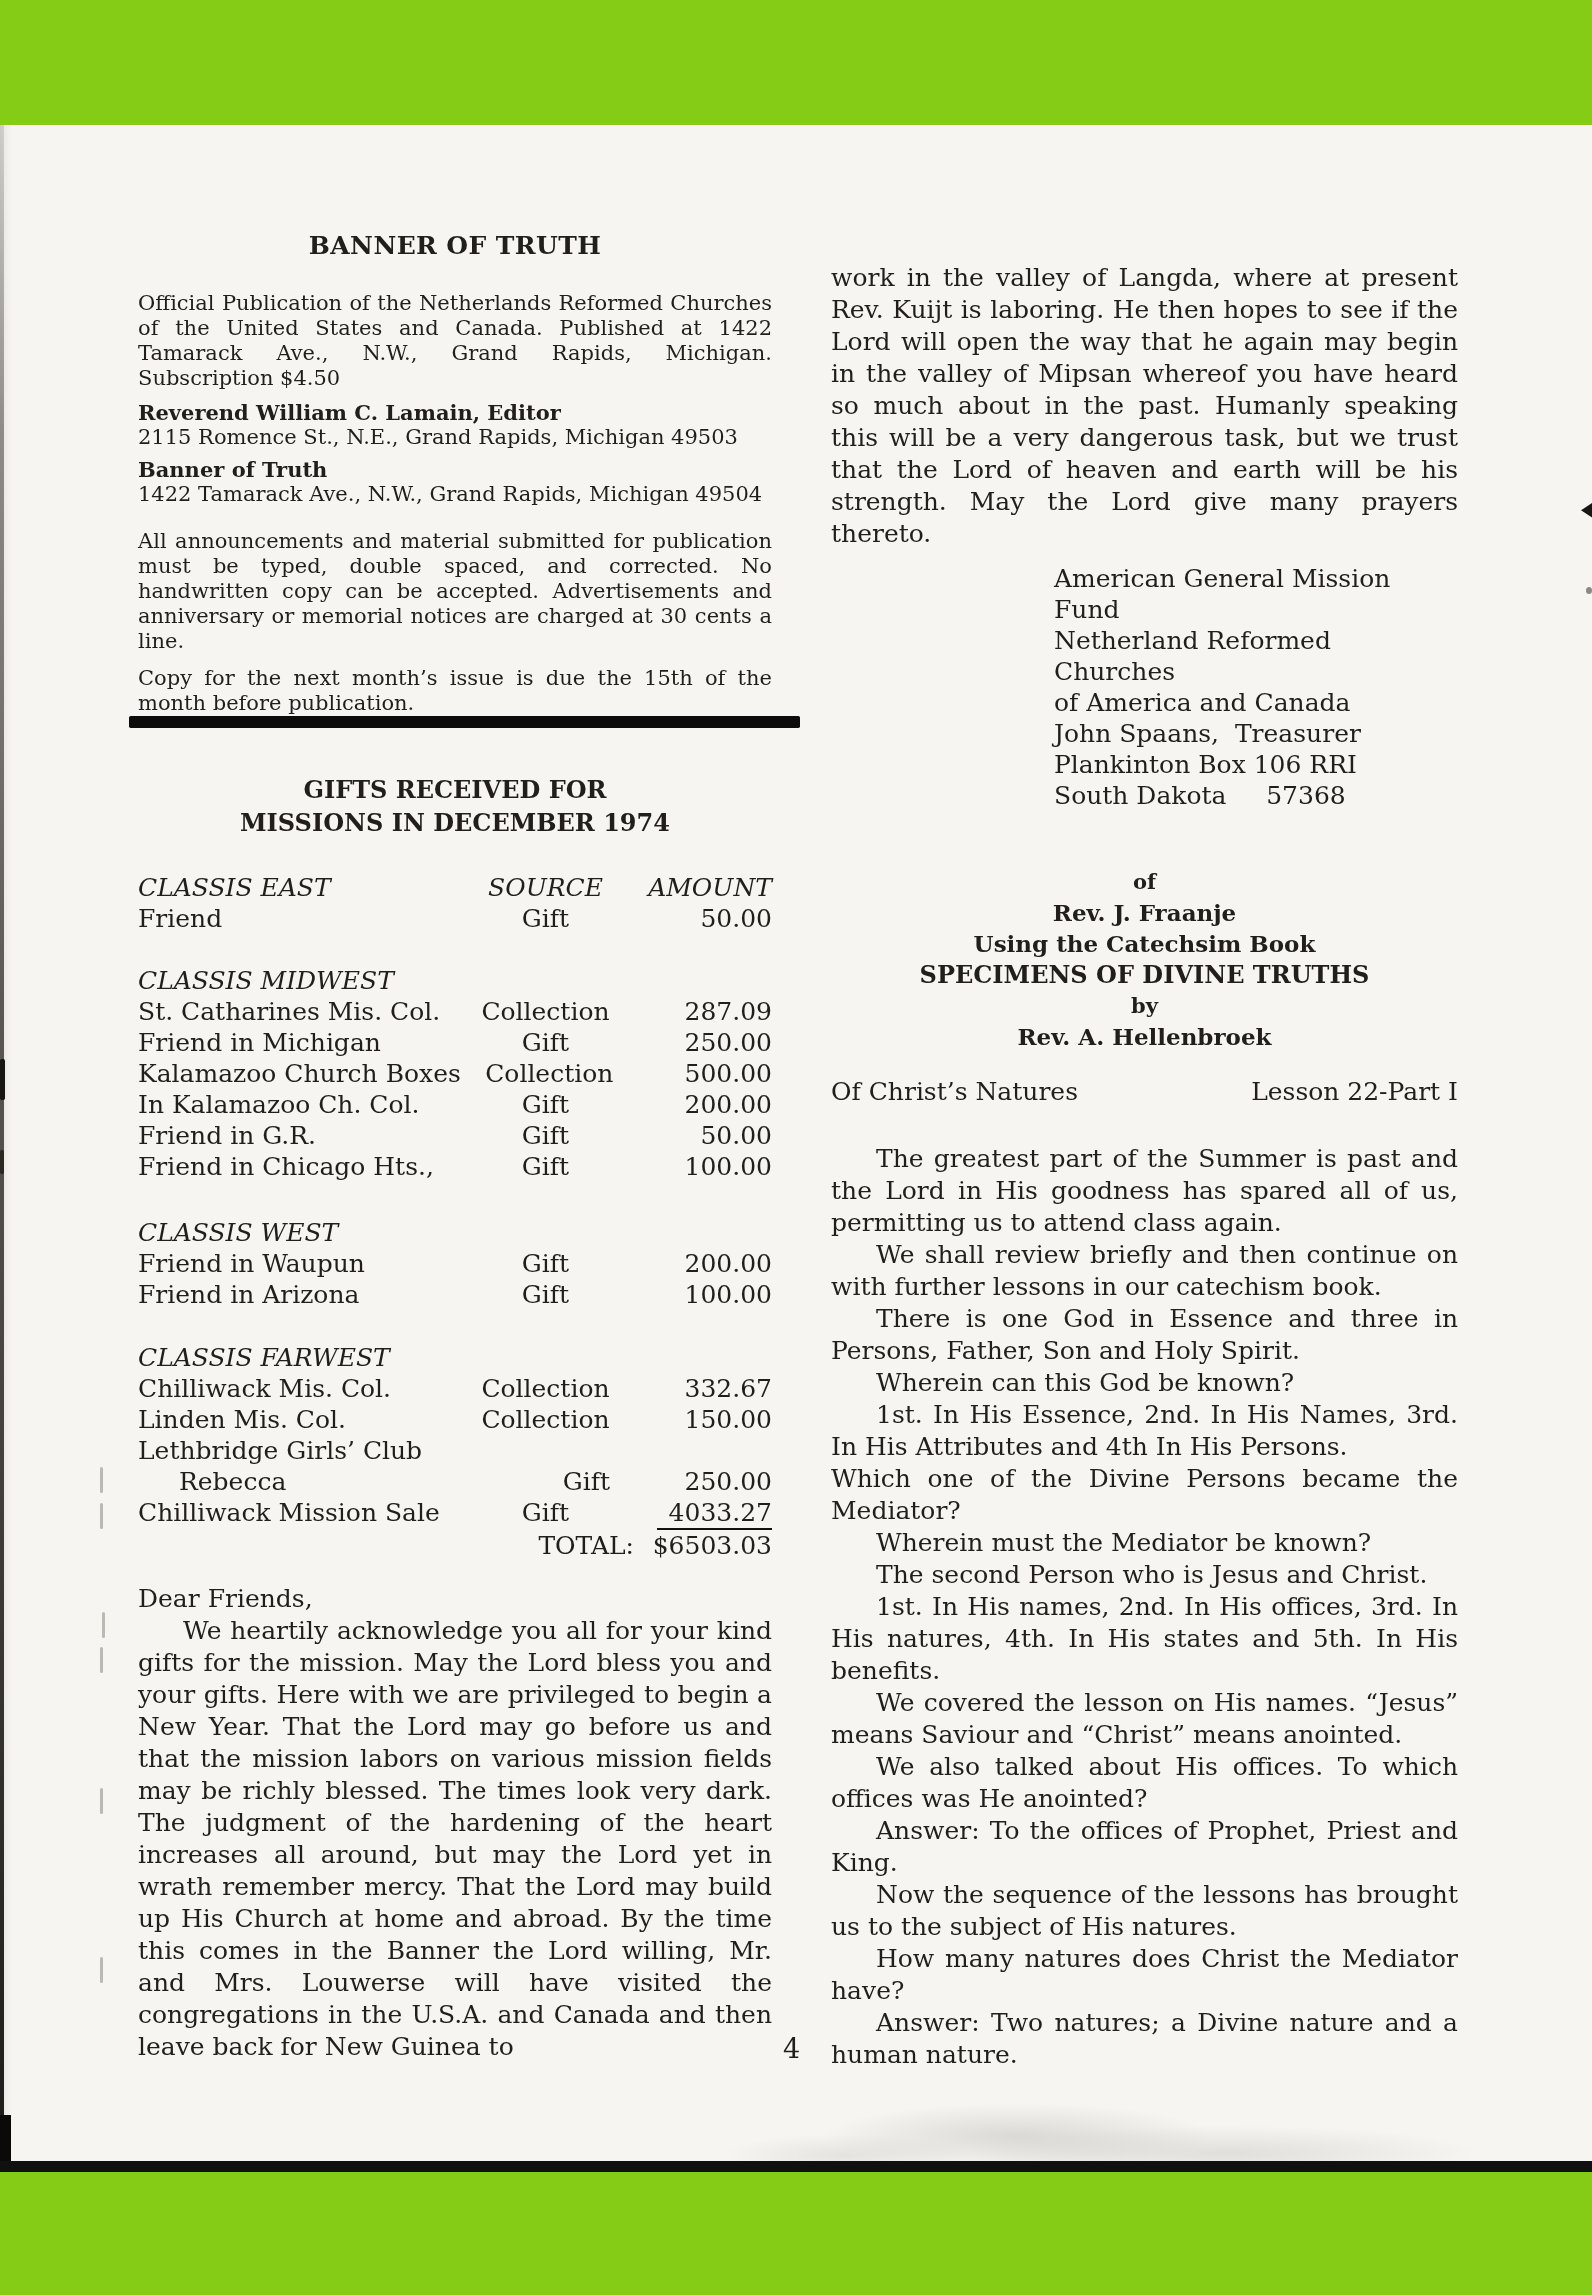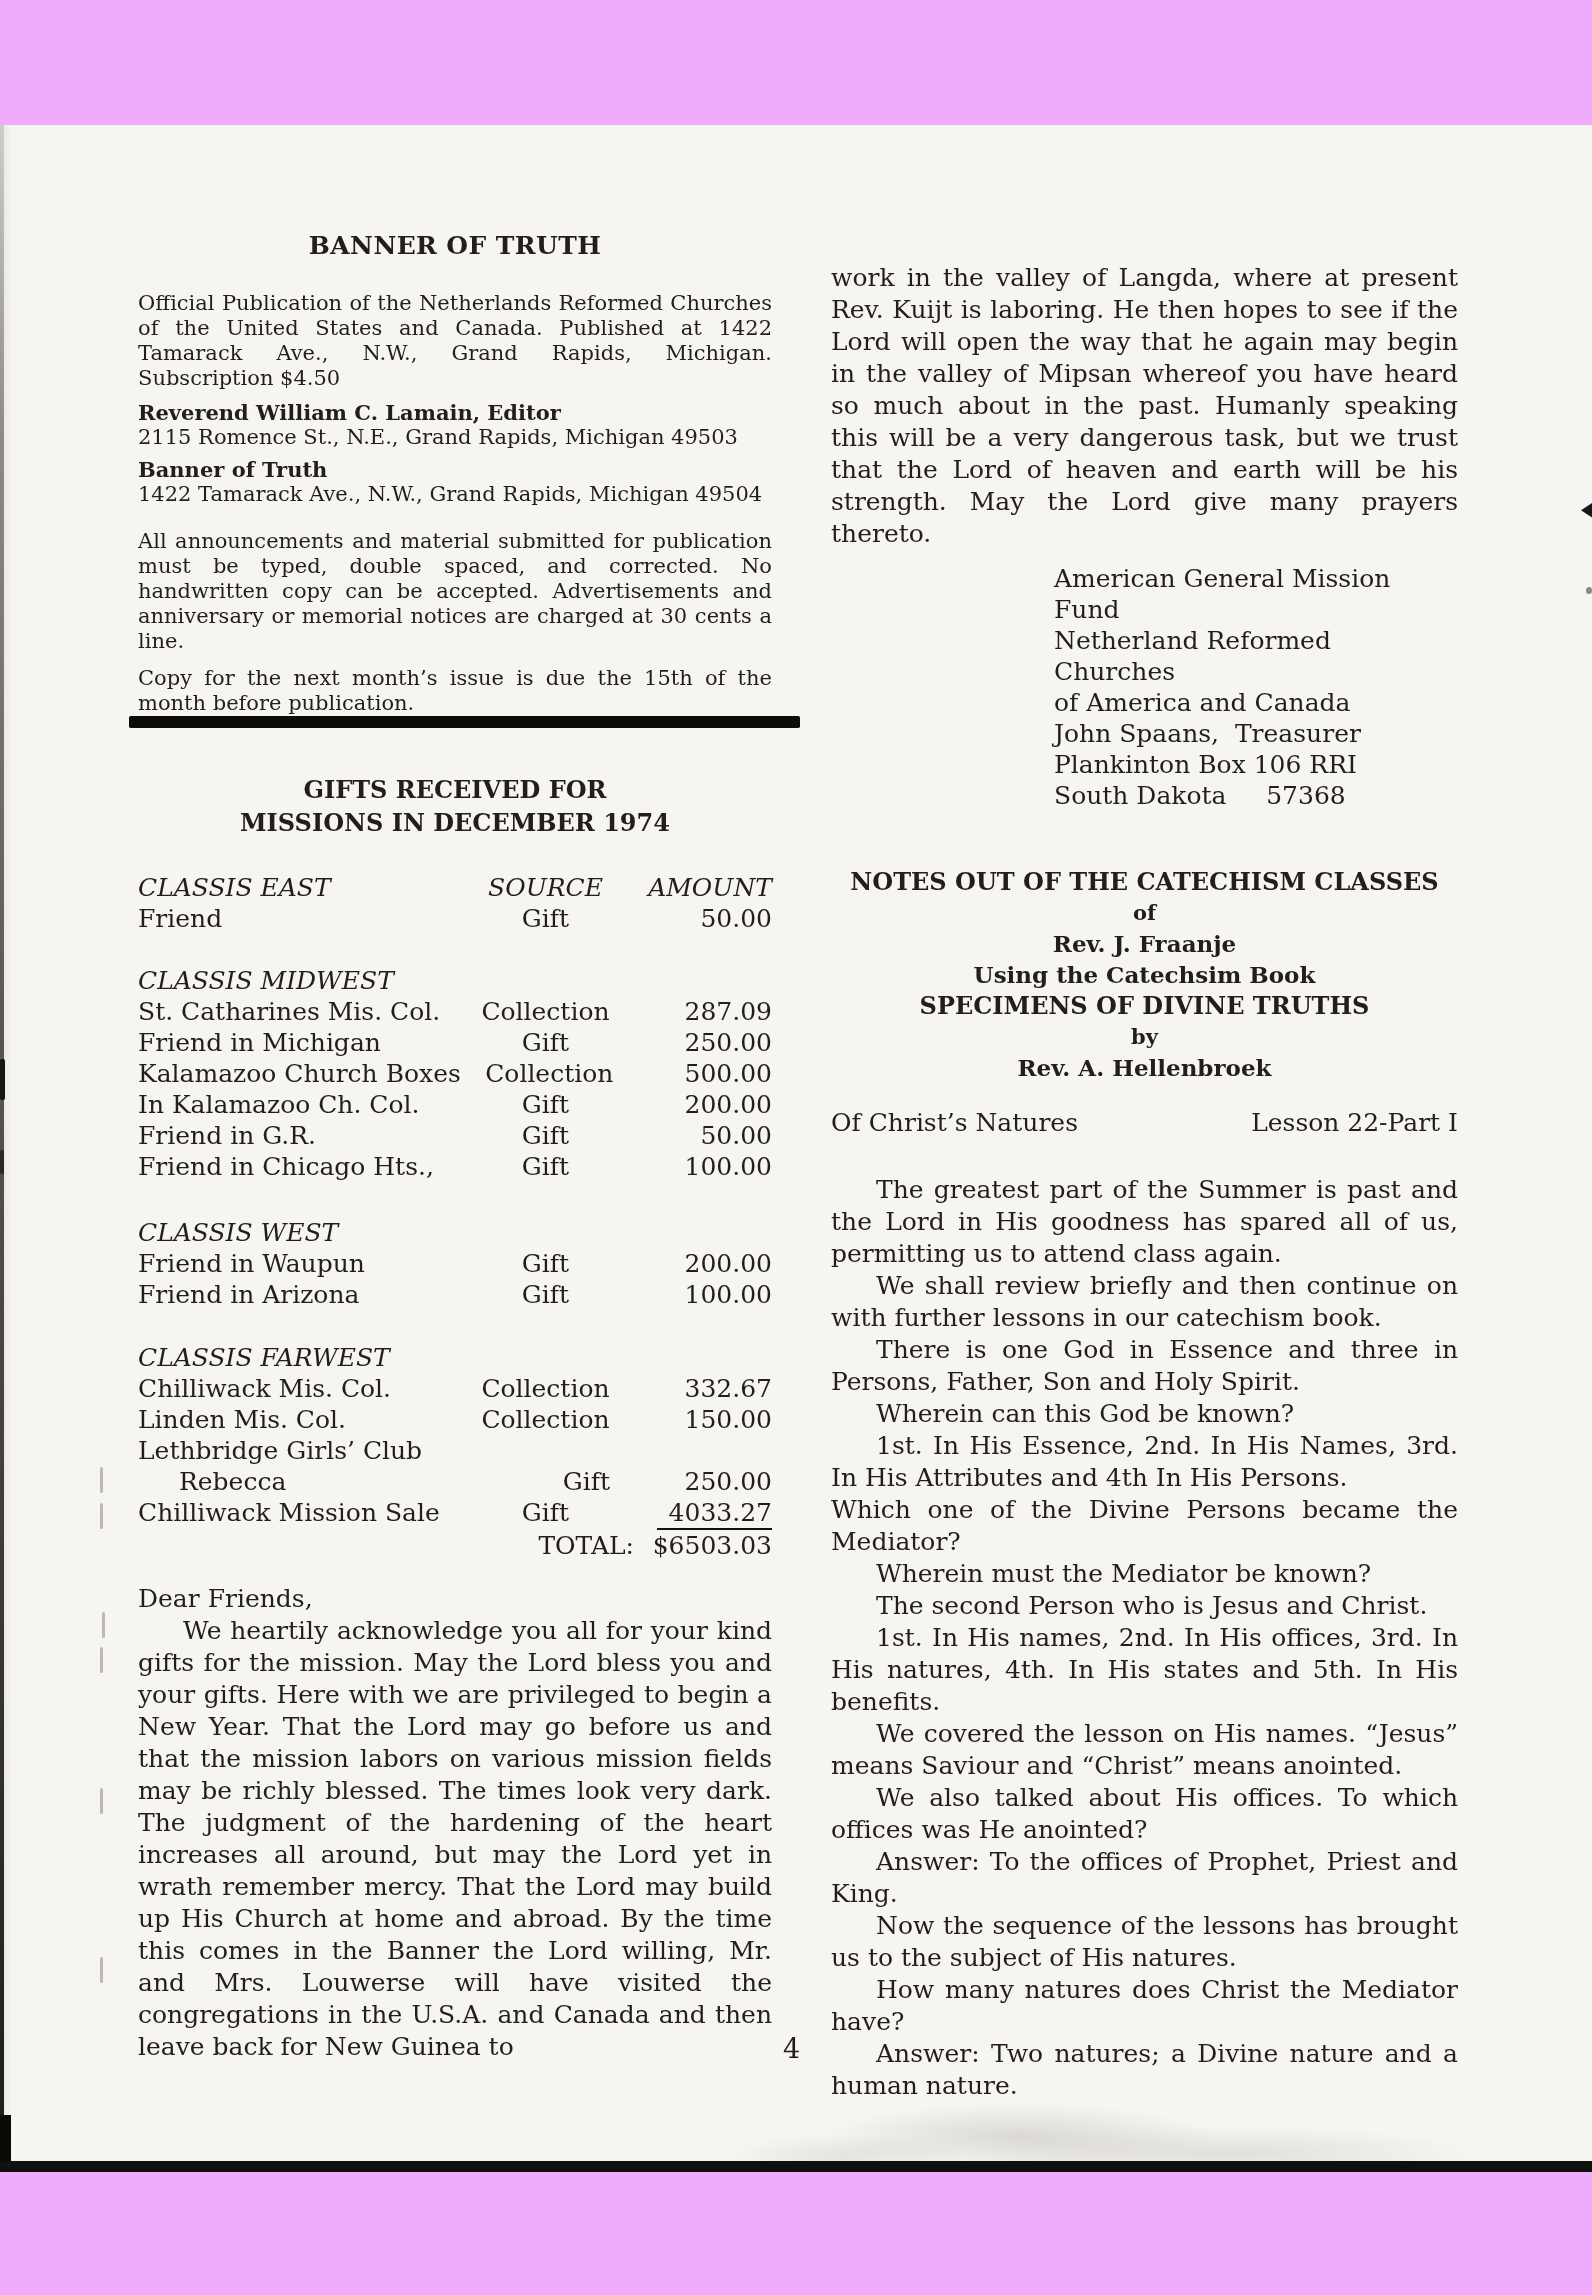--- a/index.html
+++ b/index.html
@@ -1,16 +1,16 @@
 <!DOCTYPE html>
 <html style="font-size:14px"><head>
 <meta charset="utf-8">
 <style>
   html,body{margin:0;padding:0;background:#ffffff;}
-  .page{position:relative;width:1592px;height:2295px;background:#f0abfc;overflow:hidden;
+  .page{position:relative;width:1592px;height:2295px;background:#84cc16;overflow:hidden;
         font-family:"DejaVu Serif", serif;color:#221f1b;}
   .scan{position:absolute;left:0;top:125px;width:1592px;height:2047px;
         background:
           radial-gradient(276px 47px at 1018px 2011px, rgba(150,144,136,0.28), transparent 70%),
           radial-gradient(362px 39px at 1225px 2028px, rgba(150,144,136,0.22), transparent 70%),
           radial-gradient(173px 30px at 846px 2030px, rgba(150,144,136,0.18), transparent 70%),
           linear-gradient(to right, rgba(0,0,0,0.07), rgba(0,0,0,0) 12px),
           linear-gradient(#f6f5f2,#f6f5f2);}
   .scan-bottom{position:absolute;left:0;bottom:0;width:100%;height:11.2px;background:#101010;}
   .scan-left{position:absolute;left:0;top:0;width:3.5px;height:100%;
@@ -213,21 +213,20 @@
     <div class="addr">
       <div>American General Mission Fund</div>
       <div>Netherland Reformed Churches</div>
       <div>of America and Canada</div>
       <div>John Spaans,&nbsp; Treasurer</div>
       <div>Plankinton Box 106 RRI</div>
       <div>South Dakota&nbsp;&nbsp;&nbsp;&nbsp;&nbsp;57368</div>
     </div>
 
     <div class="cat-head">
-      <div class="ch-big">NOTES OUT OF THE CATECHISM CLASSES</div>
       <div class="ch-small">of</div>
       <div class="ch-med">Rev. J. Fraanje</div>
       <div class="ch-med">Using the Catechsim Book</div>
       <div class="ch-big">SPECIMENS OF DIVINE TRUTHS</div>
       <div class="ch-small">by</div>
       <div class="ch-med">Rev. A. Hellenbroek</div>
     </div>
 
     <div class="topic-row">
       <span>Of Christ’s Natures</span>

